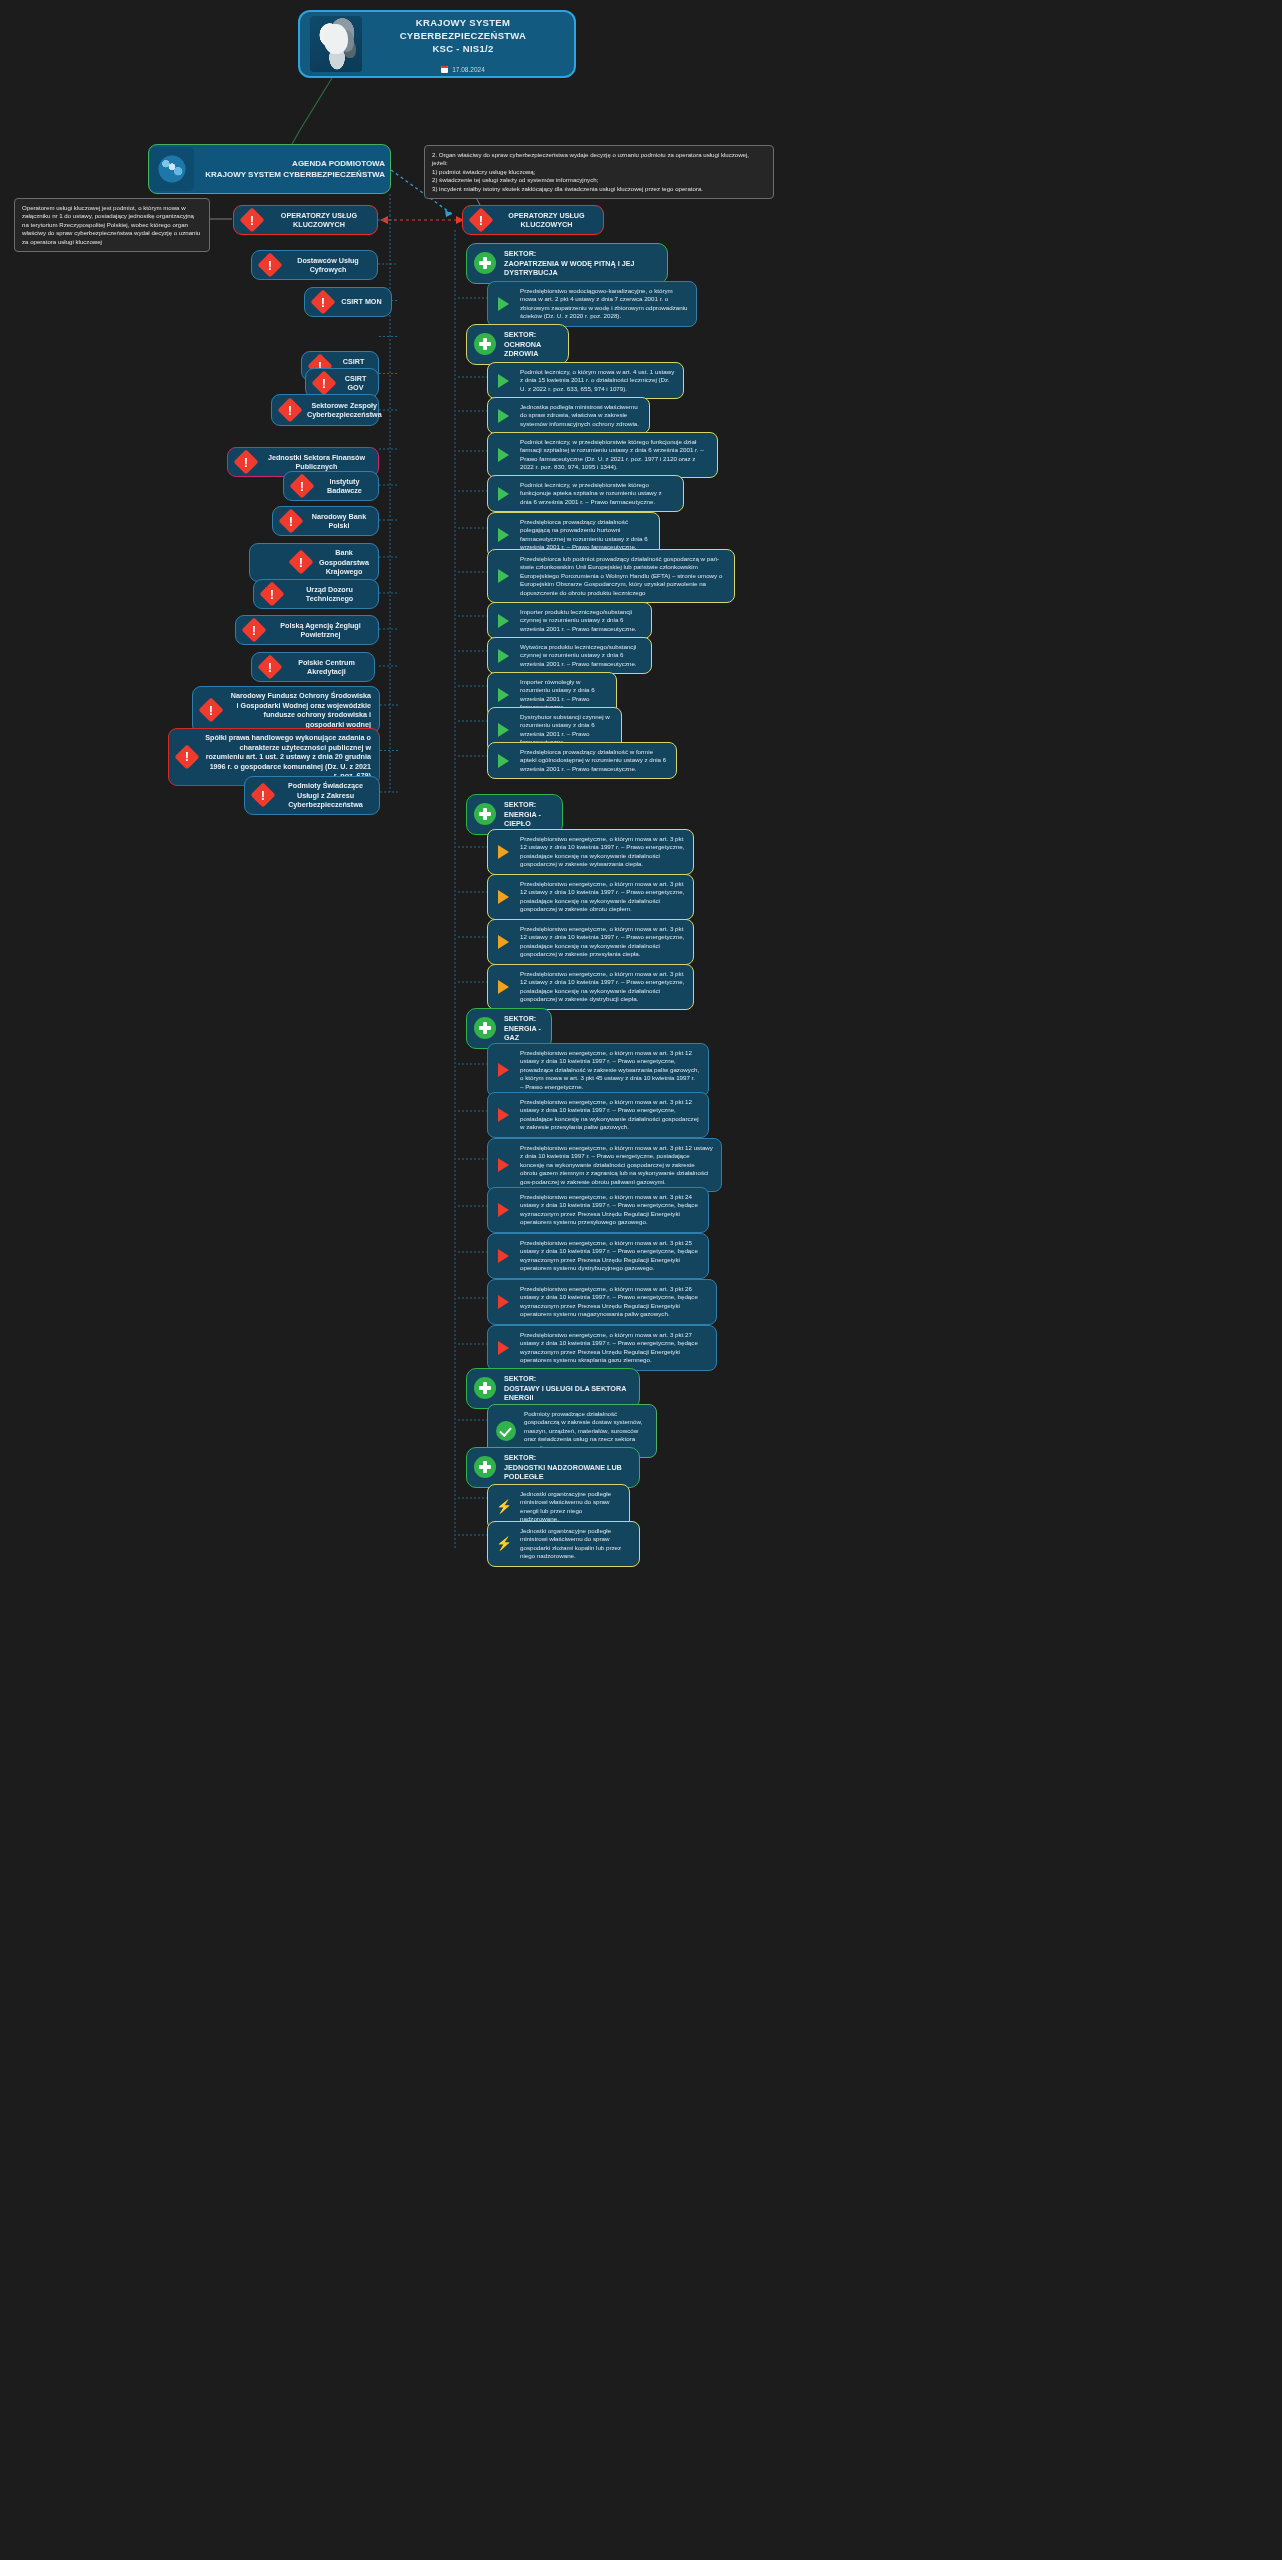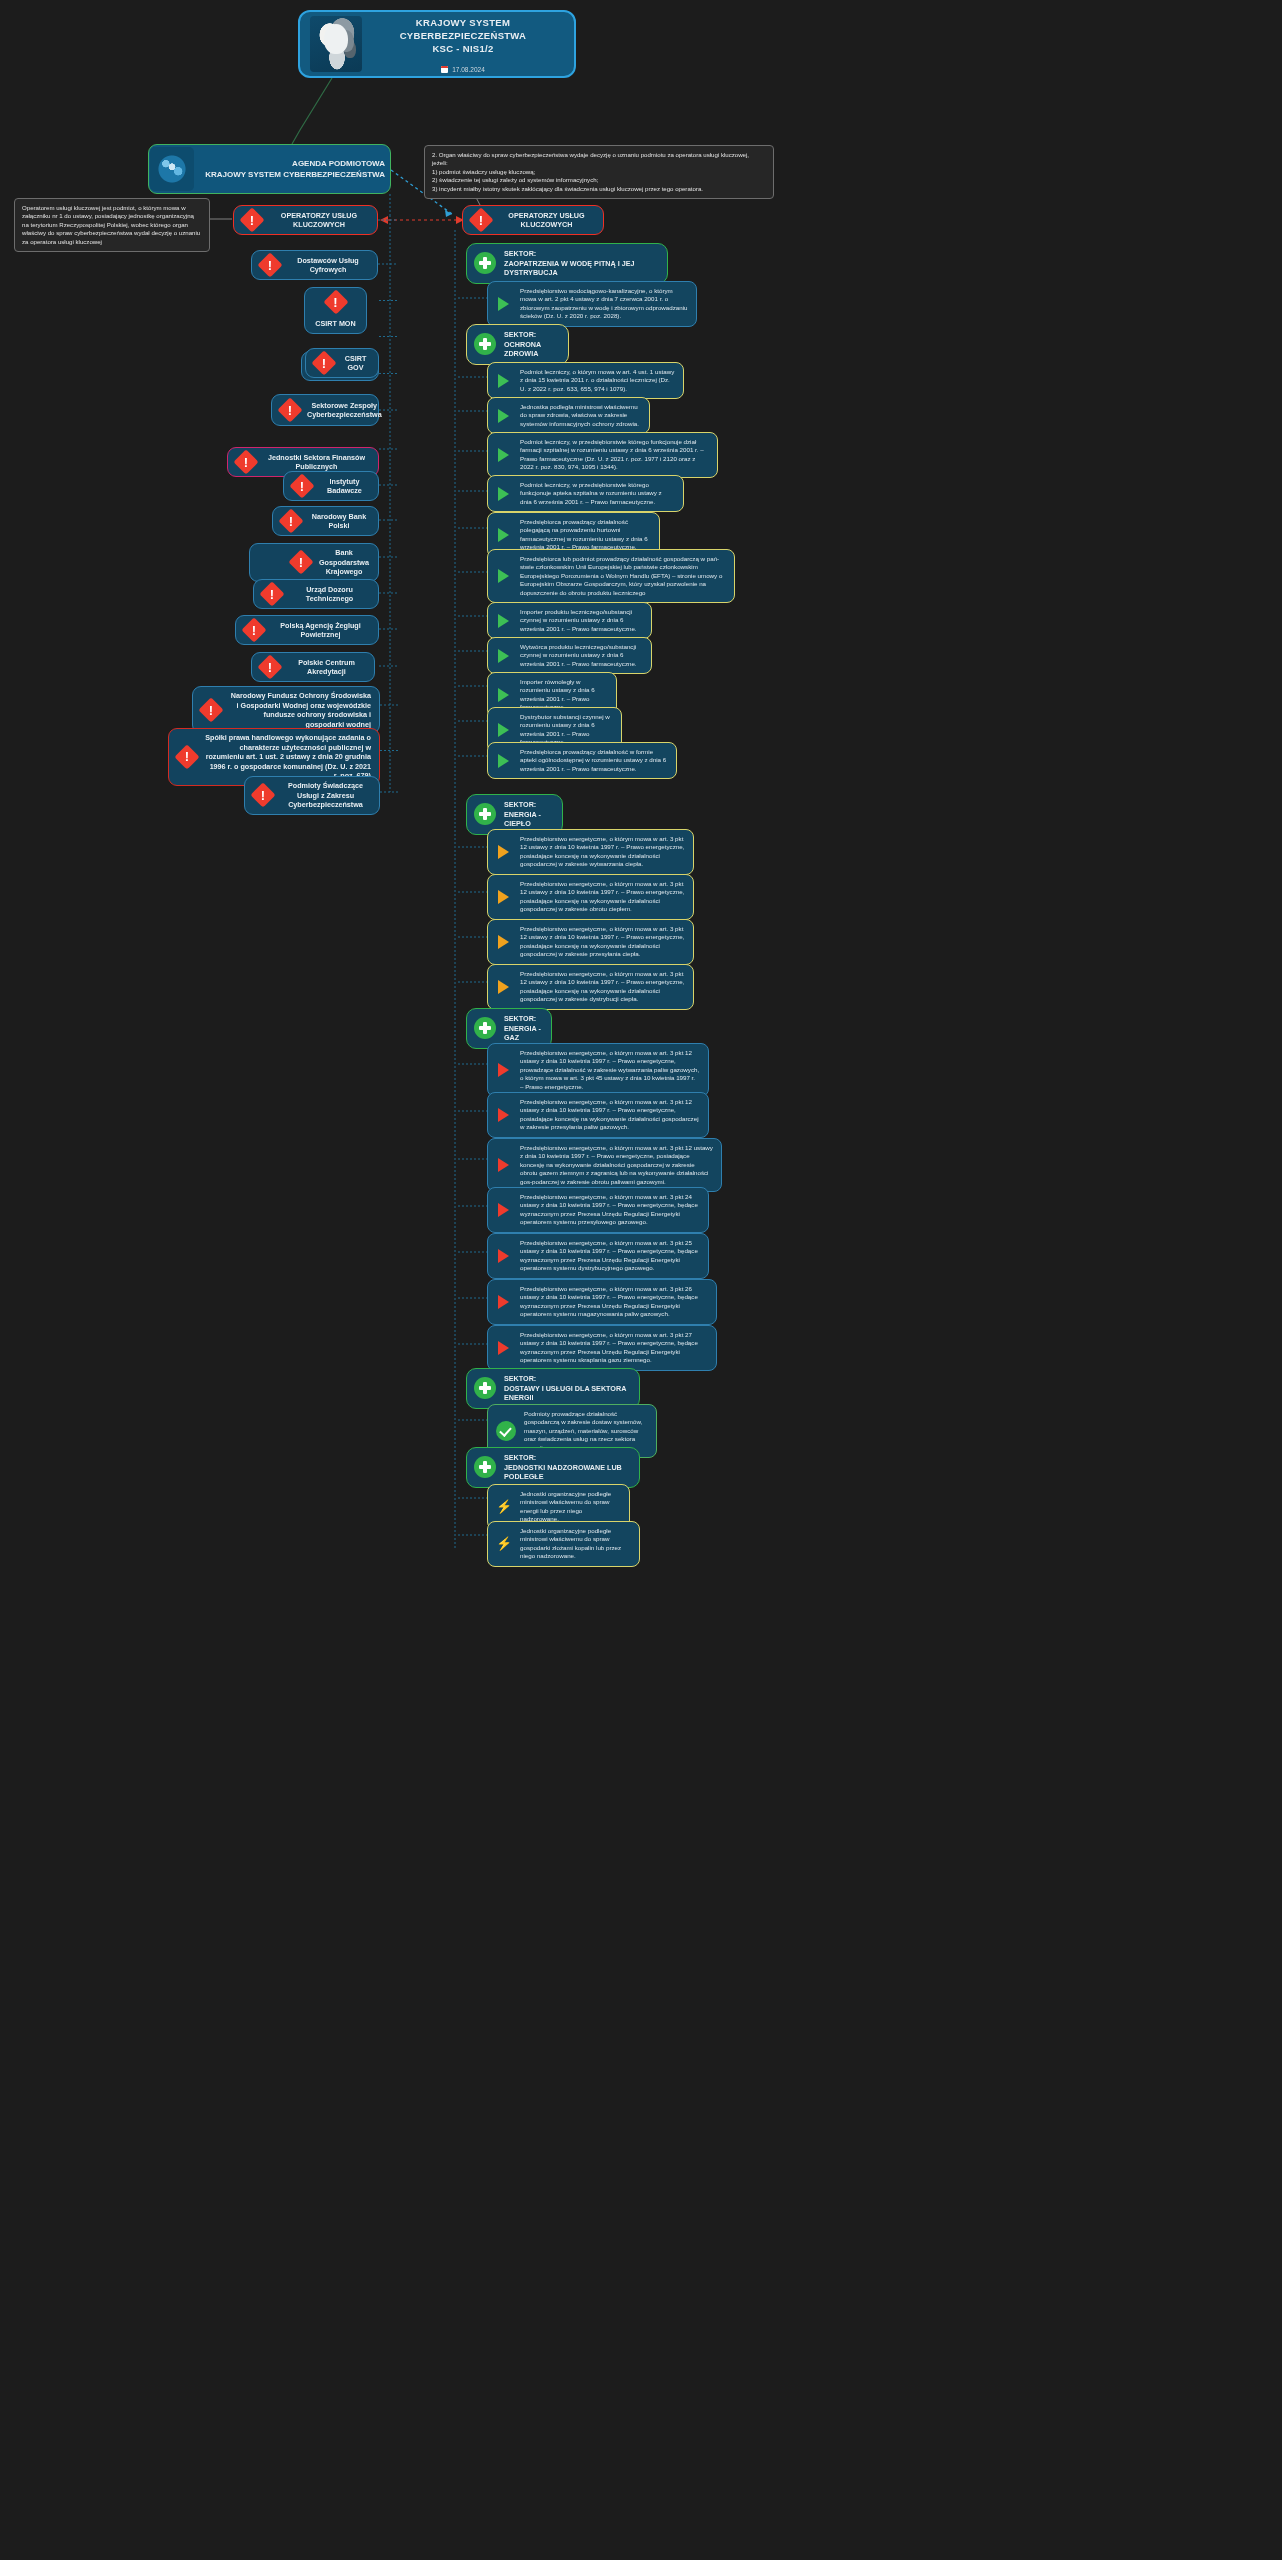--- a/index.html
+++ b/index.html
@@ -243,29 +243,29 @@
 
   <div id="left-branch">
       <div class="node center red" style="left: 233px; top: 205px; width: 145px; min-height: 30px;">
         <span class="ico-warn"></span>
         <span class="lbl">OPERATORZY USŁUG KLUCZOWYCH</span>
       </div>
       <div class="node center" style="left: 251px; top: 250px; width: 127px; min-height: 28px;">
         <span class="ico-warn"></span>
         <span class="lbl">Dostawców Usług Cyfrowych</span>
       </div>
-      <div class="node center" style="left: 304px; top: 287px; width: 63px; min-height: 27px; flex-direction: column;">
+      <div class="node center" style="left: 304px; top: 287px; width: 88px; min-height: 27px;">
         <span class="ico-warn"></span>
         <span class="lbl">CSIRT MON</span>
       </div>
       <div class="node center" style="left: 301px; top: 323px; width: 78px; min-height: 27px; margin-top: 28px;">
         <span class="ico-warn"></span>
         <span class="lbl">CSIRT NASK</span>
       </div>
-      <div class="node center" style="left: 305px; top: 348px; width: 74px; min-height: 27px;">
+      <div class="node center" style="left: 305px; top: 368px; width: 74px; min-height: 27px;">
         <span class="ico-warn"></span>
         <span class="lbl">CSIRT GOV</span>
       </div>
       <div class="node center" style="left: 271px; top: 394px; width: 108px; min-height: 32px;">
         <span class="ico-warn"></span>
         <span class="lbl">Sektorowe Zespoły Cyberbezpieczeństwa</span>
       </div>
       <div class="node center pink" style="left: 227px; top: 447px; width: 152px; min-height: 28px;">
         <span class="ico-warn"></span>
         <span class="lbl">Jednostki Sektora Finansów Publicznych</span>

